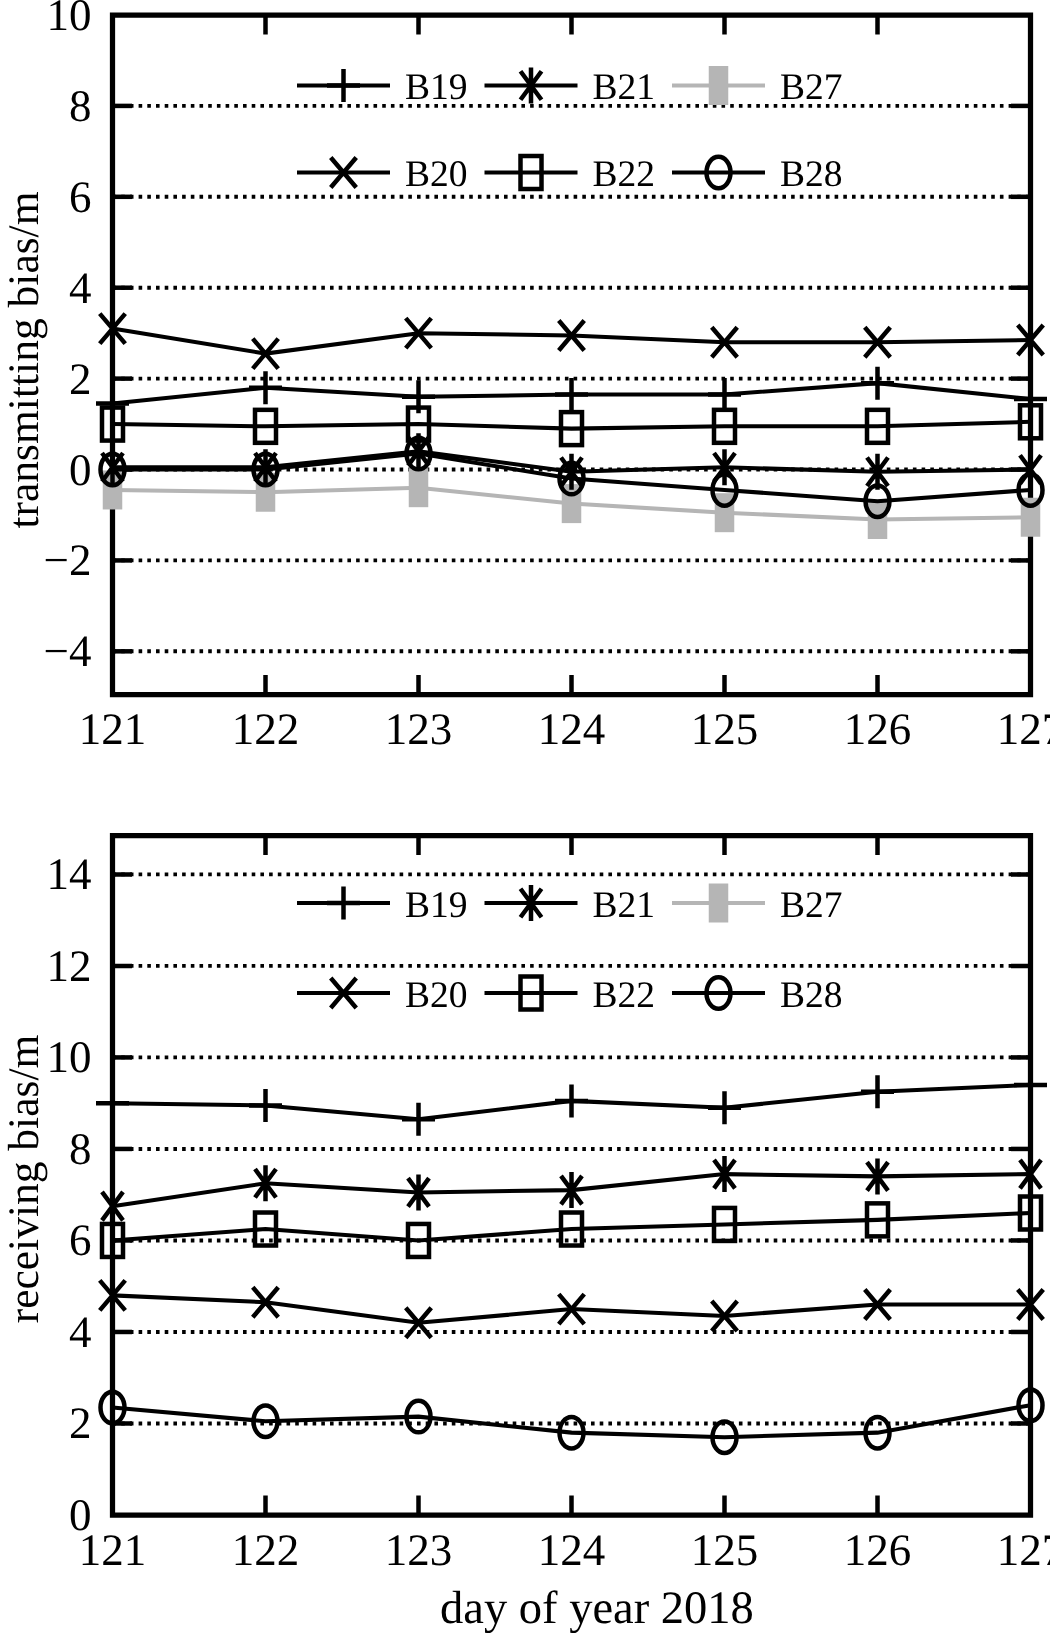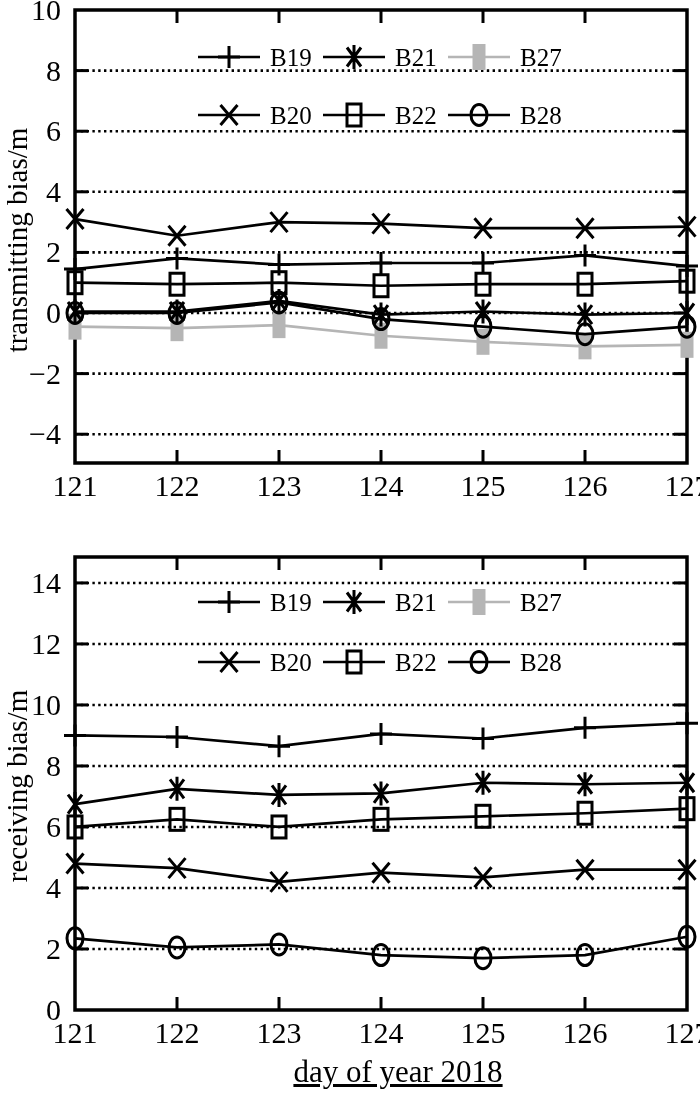--- a/index.html
+++ b/index.html
@@ -21,21 +21,20 @@
     transform:translate(-50%,-50%) rotate(-90deg);
   }
   #ylabel-0{left:17px;top:240px;}
   #ylabel-1{left:17px;top:786px;}
   .xlabel{
     position:absolute;
     left:398px;top:1072px;
     transform:translate(-50%,-50%);
     white-space:nowrap;
     font-size:31px;
-    text-decoration:underline;
   }
 </style>
 </head>
 <body>
 
 <div class="figure">
   <svg id="chart-0" width="700" height="543">
       <line x1="75" y1="434.2140468227425" x2="687" y2="434.2140468227425" stroke="#000" stroke-width="2.6" stroke-dasharray="2.4 3.4"></line>
       <line x1="75" y1="373.61204013377926" x2="687" y2="373.61204013377926" stroke="#000" stroke-width="2.6" stroke-dasharray="2.4 3.4"></line>
       <line x1="75" y1="313.01003344481603" x2="687" y2="313.01003344481603" stroke="#000" stroke-width="2.6" stroke-dasharray="2.4 3.4"></line>

